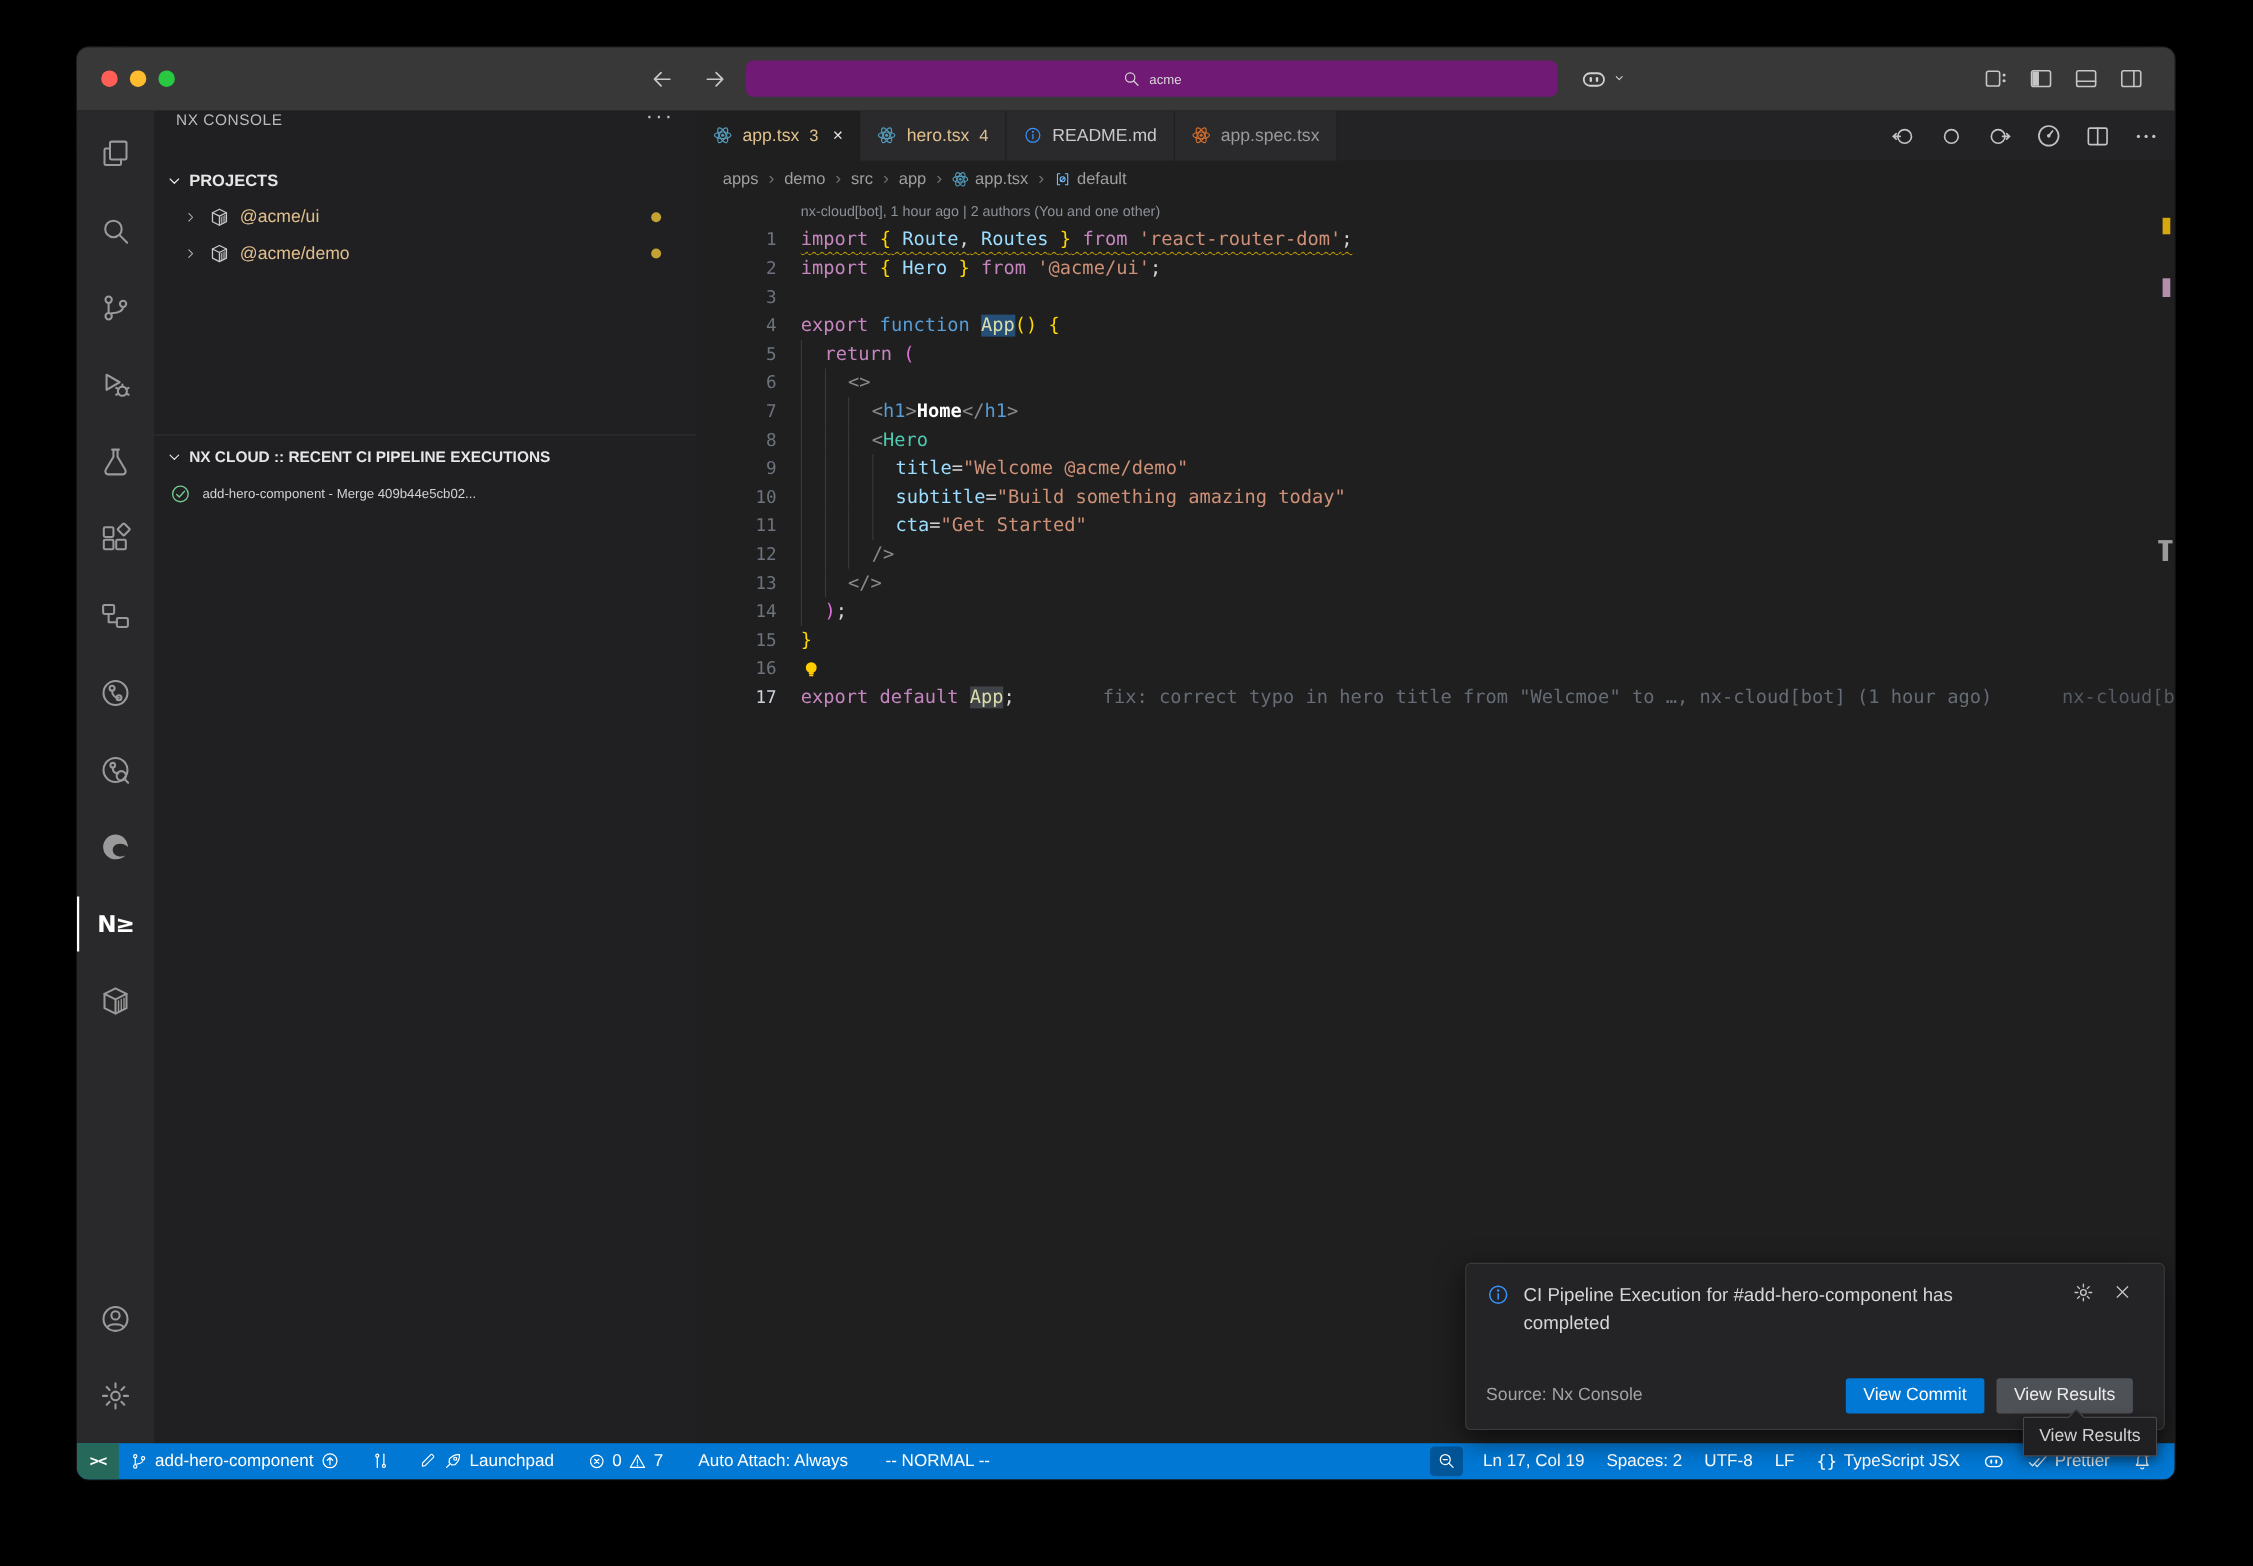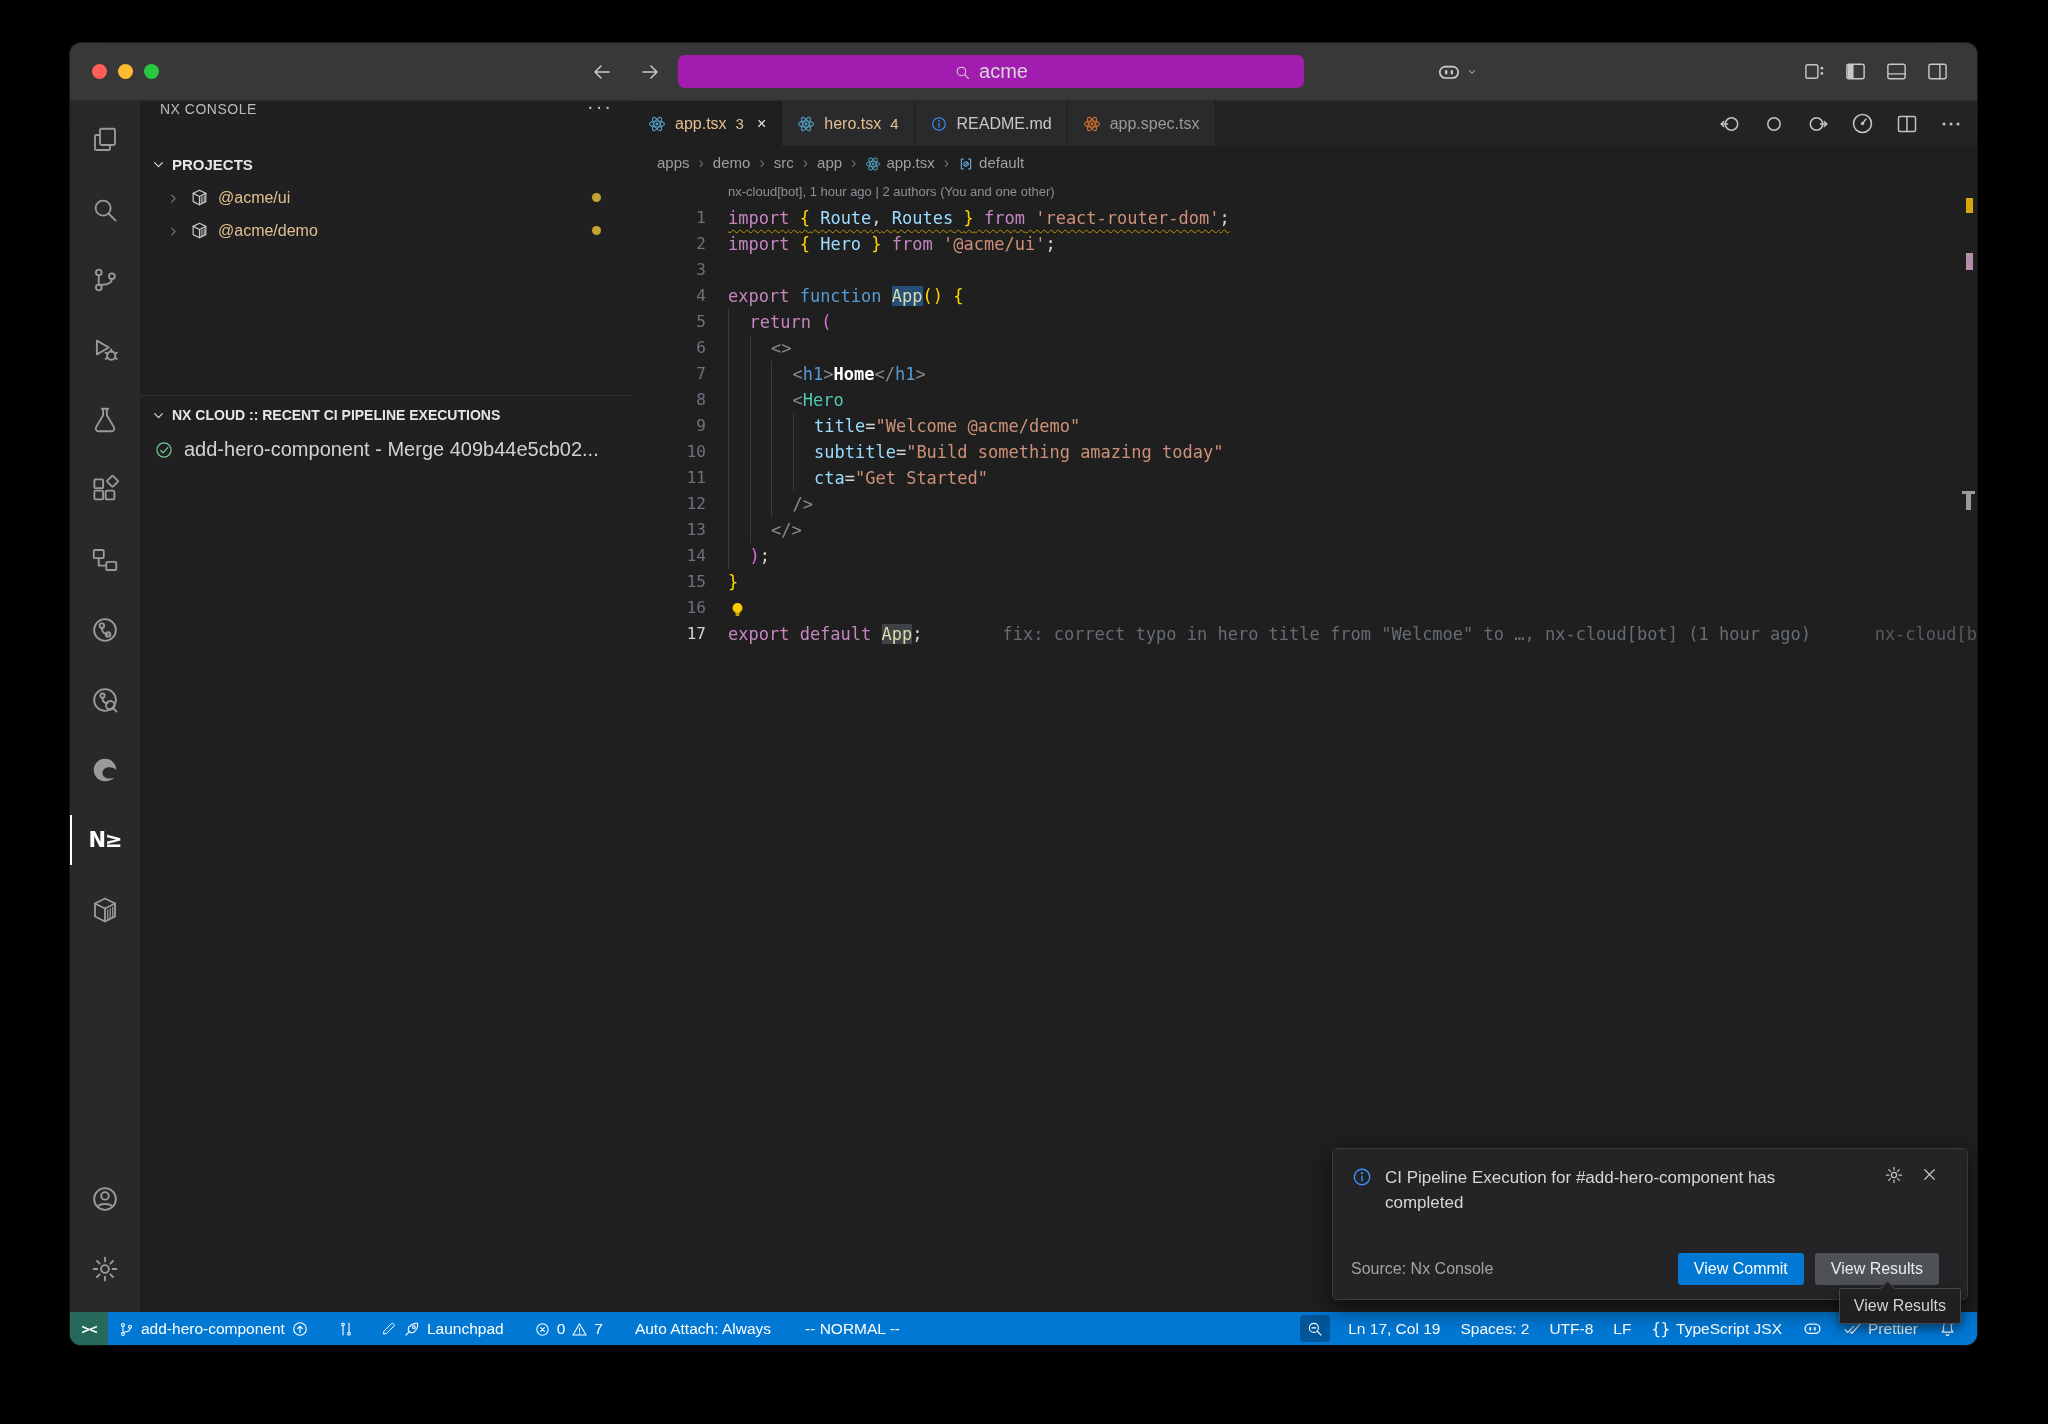--- a/index.html
+++ b/index.html
@@ -11,22 +11,22 @@
   .window{position:absolute;left:70px;top:43px;width:1907px;height:1302px;background:#1f1f1f;
           border-radius:11px;box-shadow:0 30px 80px rgba(0,0,0,.85),0 0 0 1px rgba(255,255,255,.13);
           display:flex;flex-direction:column;overflow:hidden;}
 
   
   .titlebar{height:57px;flex:none;background:#383838;border-bottom:1px solid #2a2a2a;position:relative;}
   .traffic{position:absolute;left:22px;top:21px;display:flex;gap:11px;}
   .tl{width:15px;height:15px;border-radius:50%;}
   .tl.red{background:#ff5f57}.tl.yel{background:#febc2e}.tl.grn{background:#28c840}
   .navarrows{position:absolute;left:520px;top:0;height:57px;display:flex;align-items:center;gap:24px;color:#c9c9c9;}
-  .searchbox{position:absolute;left:608px;top:12px;width:626px;height:33px;background:#a21caf;border-radius:7px;
-             display:flex;align-items:center;justify-content:center;gap:8px;color:#d8d8d8;font-size:20px;}
+  .searchbox{position:absolute;left:608px;top:12px;width:738px;height:33px;background:#701a75;border-radius:7px;
+             display:flex;align-items:center;justify-content:center;gap:8px;color:#d8d8d8;font-size:12px;}
   .tb-copilot{position:absolute;left:1366px;top:0;height:57px;display:flex;align-items:center;gap:2px;color:#d0d0d0;}
   .tb-icons{position:absolute;right:28px;top:0;height:57px;display:flex;align-items:center;gap:18px;color:#c6c6c6;}
 
   
   .main{flex:1;display:flex;min-height:0;}
   .activitybar{width:70px;flex:none;background:#29292c;display:flex;flex-direction:column;align-items:center;padding-top:4px;position:relative;}
   .ab-item{width:70px;height:70px;display:flex;align-items:center;justify-content:center;color:#9a9a9a;position:relative;}
   .ab-item.active{color:#ffffff;}
   .ab-item.active::before{content:"";position:absolute;left:0;top:10px;width:2px;height:50px;background:#fff;}
   .ab-bottom{margin-top:auto;display:flex;flex-direction:column;align-items:center;padding-bottom:8px;}
@@ -36,21 +36,21 @@
   .sidebar{width:493px;flex:none;background:#202023;position:relative;display:flex;flex-direction:column;color:#cccccc;}
   .sb-header{height:46px;flex:none;display:flex;padding:0 20px;color:#bbbbbb;font-size:14px;letter-spacing:.5px;}
   .sb-header .sp{flex:1;}
   .sb-dots{color:#c0c0c0;font-size:20px;letter-spacing:2px;line-height:10px;}
   .sec-head{display:flex;align-items:center;height:34px;padding:0 10px;gap:5px;font-weight:700;font-size:15px;color:#e6e6e6;}
   .sec-head.small{font-size:14px;}
   .tree-row{height:33px;display:flex;align-items:center;padding-left:26px;gap:9px;font-size:16px;position:relative;}
   .tree-row .chev{color:#b5b5b5;}
   .tree-row.gitmod{color:#E2C08D;}
   .tree-row .dot{position:absolute;right:32px;width:9px;height:9px;border-radius:50%;background:#C5A332;}
-  .cloud-row{height:34px;display:flex;align-items:center;padding-left:14px;gap:10px;font-size:20px;color:#d2d2d2;}
+  .cloud-row{height:34px;display:flex;align-items:center;padding-left:14px;gap:10px;font-size:12px;color:#d2d2d2;}
   .cloud-sec{margin-top:148px;border-top:1px solid #303034;padding-top:2px;}
   .sb-bottom{position:absolute;bottom:0;left:0;right:0;}
   .sb-collapsed{height:32px;border-top:1px solid #333338;display:flex;align-items:center;padding:0 10px;gap:5px;font-weight:700;font-size:15px;color:#e2e2e2;background:#202023;}
 
   
   .editorcol{flex:1;min-width:0;display:flex;flex-direction:column;background:#1f1f1f;position:relative;}
   .tabstrip{height:45px;flex:none;background:#232326;display:flex;align-items:stretch;position:relative;}
   .tab{display:flex;align-items:center;gap:9px;padding:0 15px;font-size:16px;background:#2a2a2d;color:#a4a4a4;border-right:1px solid #1d1d1f;cursor:default;}
   .tab.active{background:#1f1f1f;}
   .tab.mod{color:#E2C08D;}

